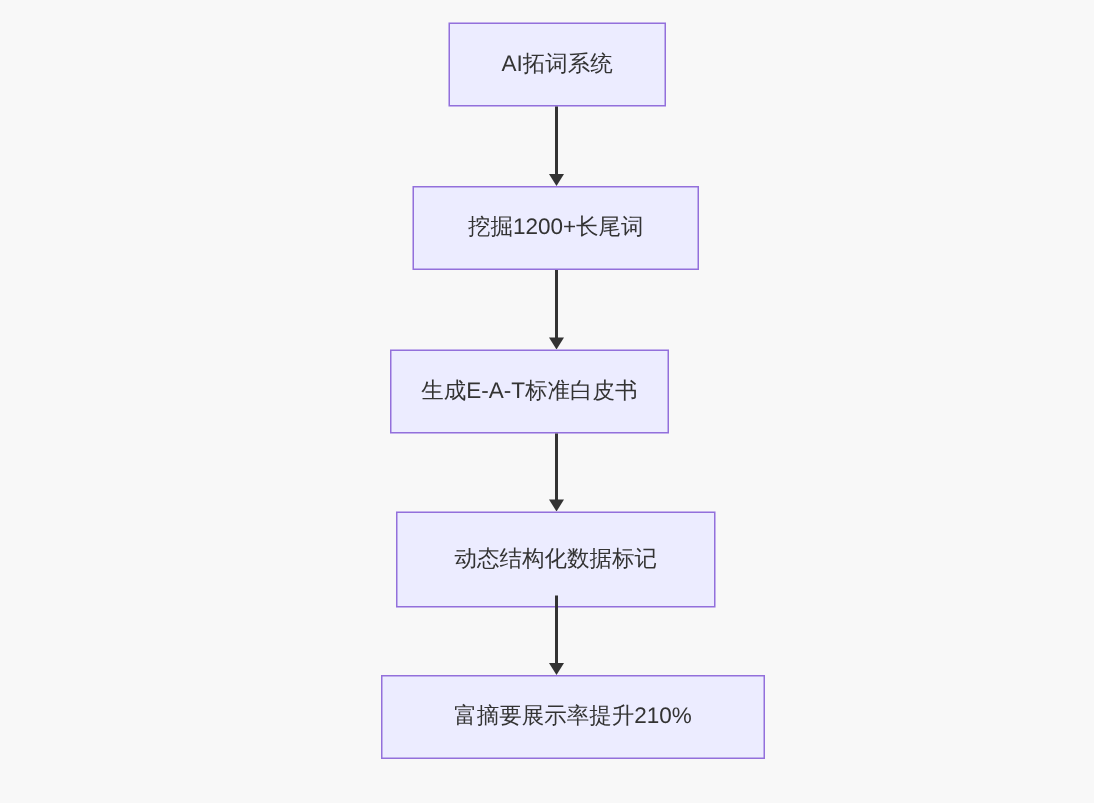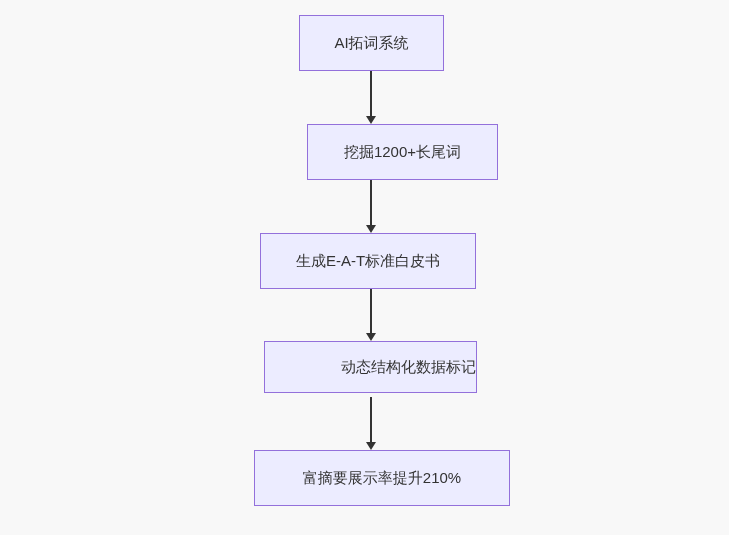--- a/index.html
+++ b/index.html
@@ -29,23 +29,23 @@
     border: 1.5px solid var(--node-border);
     color: var(--text);
     font-size: 15px;
     display: flex;
     align-items: center;
     justify-content: center;
     text-align: center;
     line-height: 1.2;
   }
   .node-1 { left: 299px; top: 15px;  width: 145px; height: 56px; }
-  .node-2 { left: 275px; top: 124px; width: 191px; height: 56px; margin-left: 32px; }
-  .node-3 { left: 260px; top: 233px; width: 216px; height: 56px; }
-  .node-4 { left: 264px; top: 341px; width: 213px; height: 52px; justify-content: flex-end; }
+  .node-2 { left: 275px; top: 124px; width: 191px; height: 56px; }
+  .node-3 { left: 260px; top: 233px; width: 186px; height: 56px; }
+  .node-4 { left: 264px; top: 341px; width: 213px; height: 64px; }
   .node-5 { left: 254px; top: 450px; width: 256px; height: 56px; }
 
   .arrow { position: absolute; left: 0; top: 0; }
   .arrow .shaft {
     position: absolute;
     width: 2px;
     background: var(--edge);
     left: 370px;
   }
   .arrow .head {

